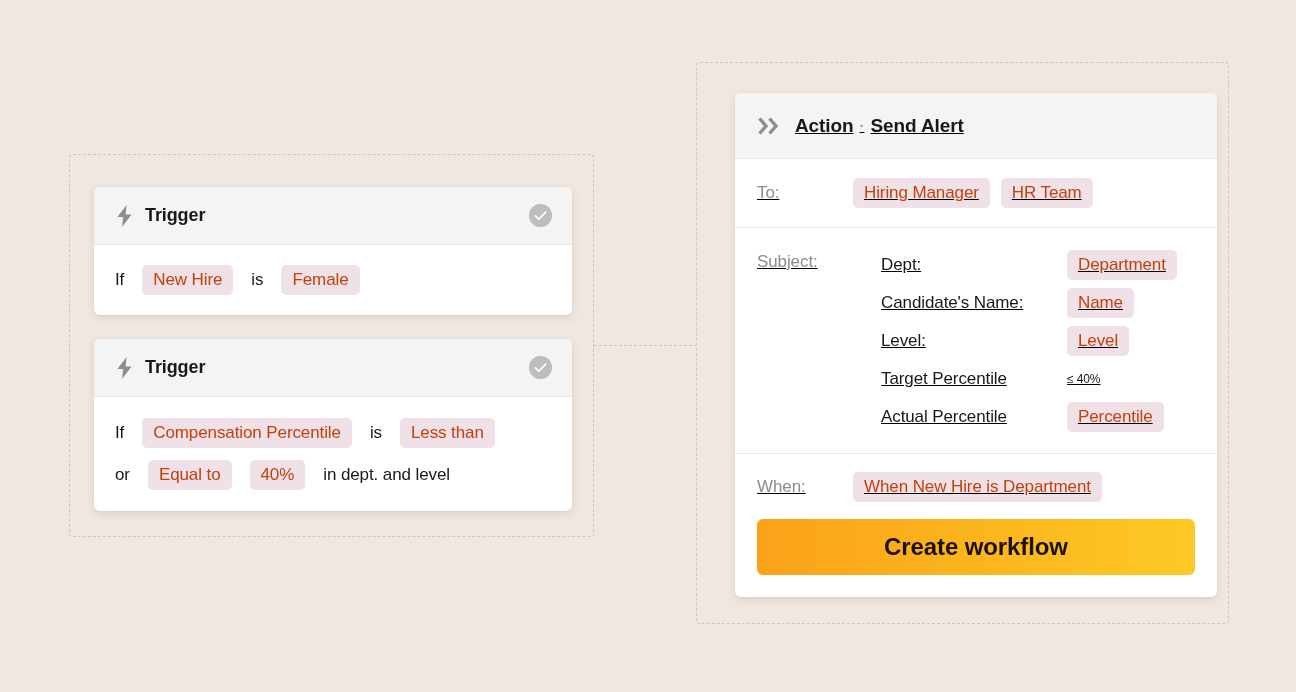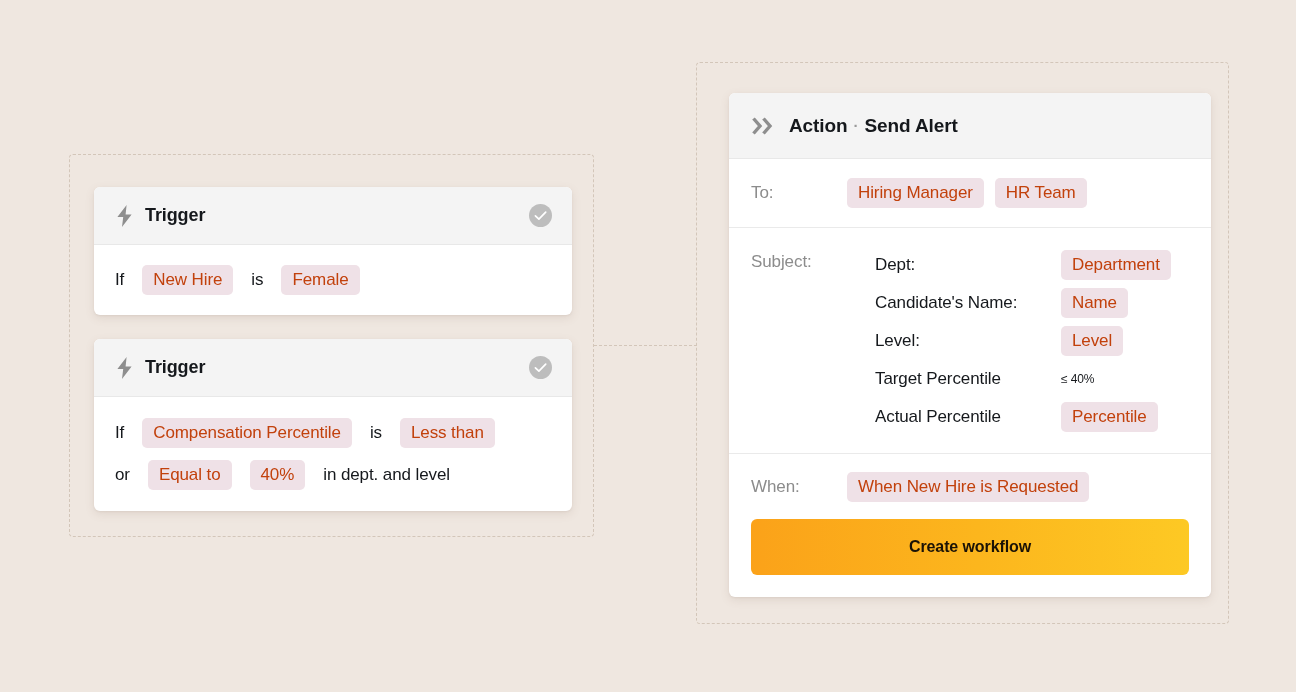--- a/index.html
+++ b/index.html
@@ -231,21 +231,21 @@
     position: absolute;
     left: 22px;
     right: 22px;
     bottom: 22px;
     height: 56px;
     border: none;
     border-radius: 6px;
     background: linear-gradient(90deg, #FBA219 0%, #FCB61D 52%, #FDC924 100%);
     color: #1A1206;
     font-family: "Liberation Sans", sans-serif;
-    font-size: 16px;
+    font-size: 24px;
     font-weight: bold;
     letter-spacing: -0.1px;
     cursor: pointer;
     display: flex;
     align-items: center;
     justify-content: center;
   }
 </style>
 </head>
 <body>
@@ -309,21 +309,21 @@
           <span class="chip gap-l">40%</span>
           <span class="plain gap-l">in dept. and level</span>
         </div>
       </div>
     </div>
 
   </div>
 
   <div class="dashed-group" id="action-group">
 
-    <div class="card" id="action-card" style="left:32px; top:30px;">
+    <div class="card" id="action-card" style="left:38px; top:30px;text-decoration:underline;">
 
       <div class="card-header">
         <span>
           <svg class="chevrons-icon" viewBox="0 0 25 18" aria-hidden="true">
             <path d="M1.5 1.5 L8.0 9 L1.5 16.5" fill="none" stroke="#8E8E8E" stroke-width="3.4" stroke-linecap="butt" stroke-linejoin="miter"></path>
             <path d="M11.5 1.5 L18.0 9 L11.5 16.5" fill="none" stroke="#8E8E8E" stroke-width="3.4" stroke-linecap="butt" stroke-linejoin="miter"></path>
           </svg>
         </span>
         <span class="action-title">
           <span>Action</span>
@@ -361,21 +361,21 @@
           </div>
           <div class="subject-row">
             <span class="subject-row-label">Actual Percentile</span>
             <span class="chip">Percentile</span>
           </div>
         </div>
       </div>
 
       <div class="section last" id="when-section">
         <span class="field-label">When:</span>
-        <span class="chip">When New Hire is Requested</span>
+        <span class="chip">When New Hire is Department</span>
       </div>
 
       <button id="create-workflow-button">Create workflow</button>
 
     </div>
   </div>
 
 </div>
 
 </body></html>

